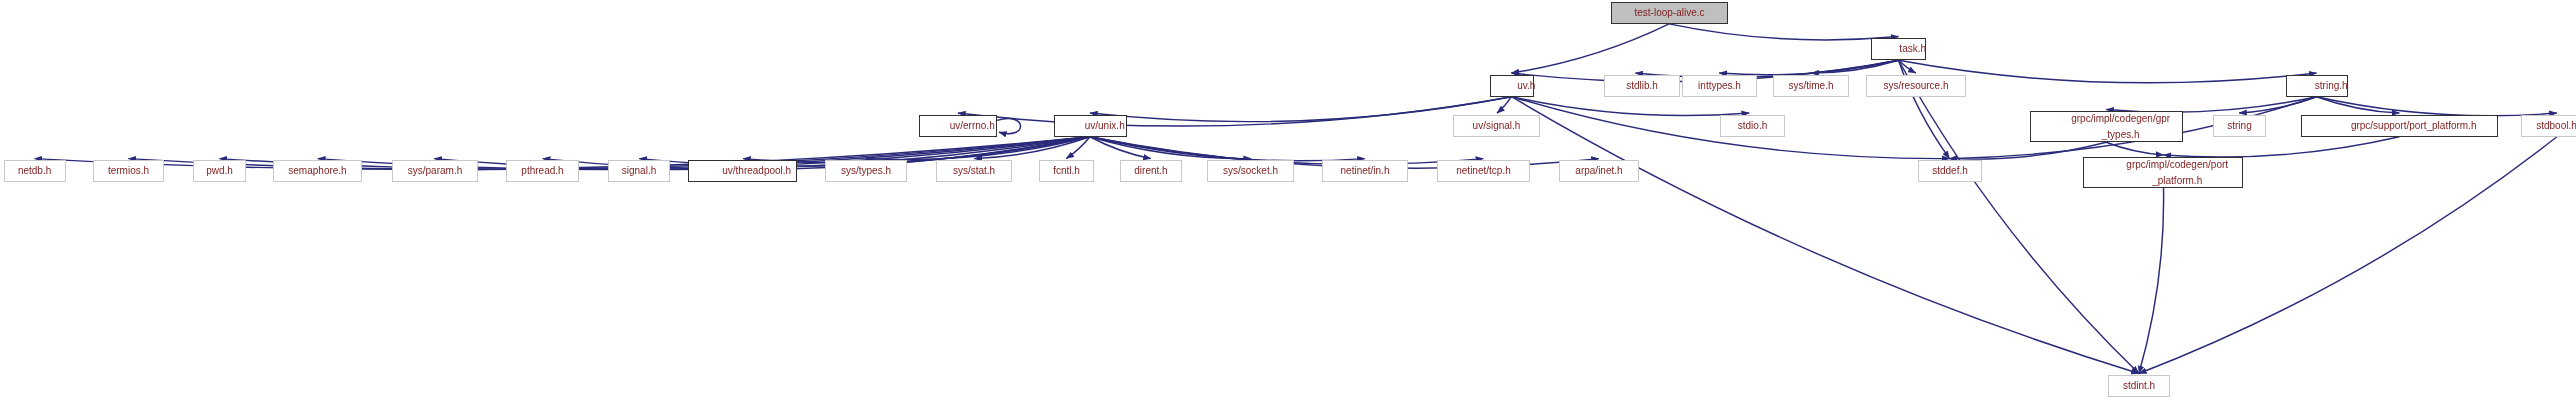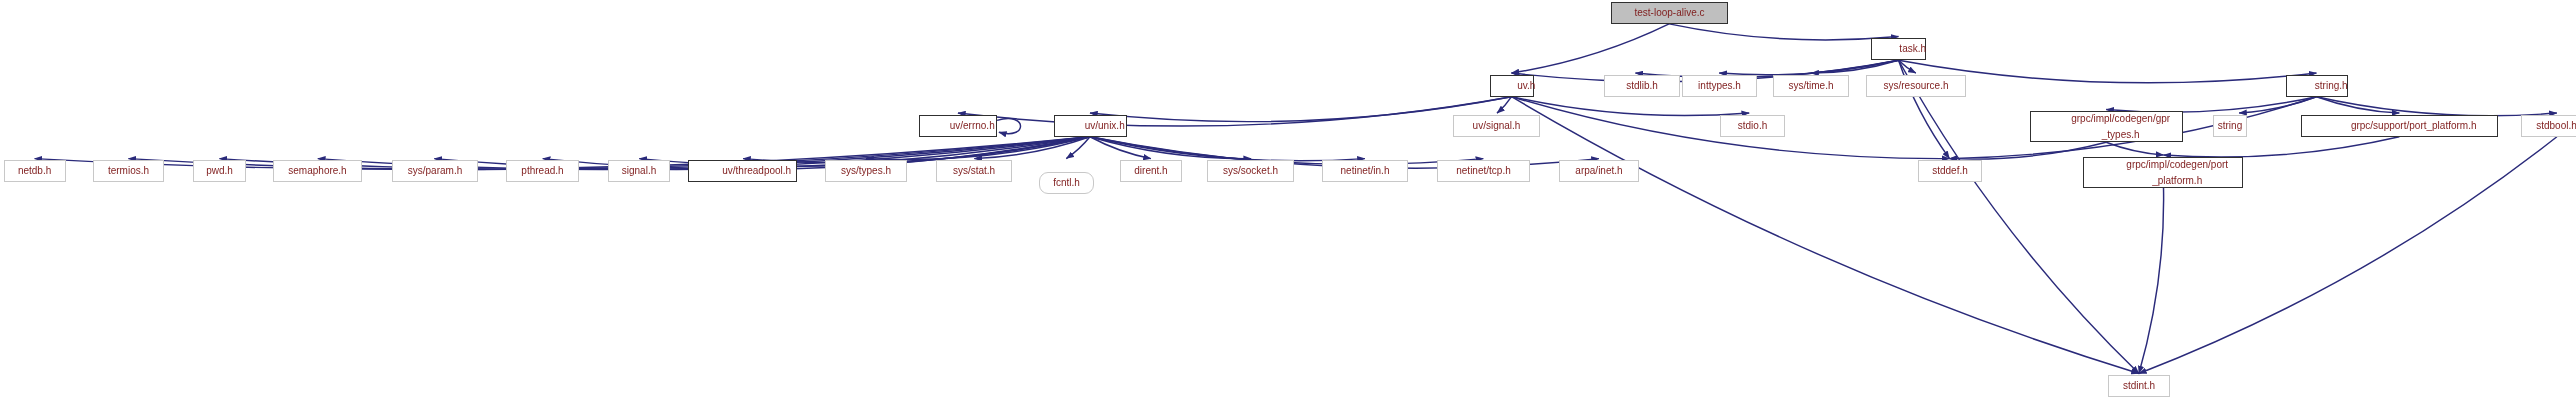--- a/index.html
+++ b/index.html
@@ -95,34 +95,34 @@
       <div class="node " style="left: 1682px; top: 75px; width: 75px; height: 22px;">inttypes.h</div>
       <div class="node " style="left: 1773px; top: 75px; width: 76px; height: 22px;">sys/time.h</div>
       <div class="node " style="left: 1866px; top: 75px; width: 100px; height: 22px;">sys/resource.h</div>
       <div class="node strong" style="left: 2286px; top: 75px; width: 62px; height: 22px;">string.h</div>
       <div class="node strong" style="left: 919px; top: 115px; width: 78px; height: 22px;">uv/errno.h</div>
       <div class="node strong" style="left: 1054px; top: 115px; width: 73px; height: 22px;">uv/unix.h</div>
       <div class="node " style="left: 1453px; top: 115px; width: 87px; height: 22px;">uv/signal.h</div>
       <div class="node " style="left: 1720px; top: 115px; width: 65px; height: 22px;">stdio.h</div>
       <div class="node strong" style="left: 2030px; top: 111px; width: 153px; height: 31px;">grpc/impl/codegen/gpr
 _types.h</div>
-      <div class="node " style="left: 2213px; top: 115px; width: 34px; height: 22px;">string</div>
+      <div class="node " style="left: 2213px; top: 115px; width: 53px; height: 22px;">string</div>
       <div class="node strong" style="left: 2301px; top: 115px; width: 197px; height: 22px;">grpc/support/port_platform.h</div>
       <div class="node " style="left: 2521px; top: 115px; width: 71px; height: 22px;">stdbool.h</div>
       <div class="node " style="left: 3.6px; top: 160px; width: 62px; height: 22px;">netdb.h</div>
       <div class="node " style="left: 93px; top: 160px; width: 71px; height: 22px;">termios.h</div>
       <div class="node " style="left: 193px; top: 160px; width: 53px; height: 22px;">pwd.h</div>
       <div class="node " style="left: 273px; top: 160px; width: 89px; height: 22px;">semaphore.h</div>
       <div class="node " style="left: 392px; top: 160px; width: 86px; height: 22px;">sys/param.h</div>
       <div class="node " style="left: 506px; top: 160px; width: 73px; height: 22px;">pthread.h</div>
       <div class="node " style="left: 608px; top: 160px; width: 62px; height: 22px;">signal.h</div>
       <div class="node strong" style="left: 688px; top: 160px; width: 109px; height: 22px;">uv/threadpool.h</div>
       <div class="node " style="left: 825px; top: 160px; width: 82px; height: 22px;">sys/types.h</div>
       <div class="node " style="left: 936px; top: 160px; width: 76px; height: 22px;">sys/stat.h</div>
-      <div class="node " style="left: 1039px; top: 172px; width: 55px; height: 22px; border-radius: 9px;">fcntl.h</div>
+      <div class="node " style="left: 1039px; top: 160px; width: 55px; height: 22px;">fcntl.h</div>
       <div class="node " style="left: 1120px; top: 160px; width: 62px; height: 22px;">dirent.h</div>
       <div class="node " style="left: 1207px; top: 160px; width: 87px; height: 22px;">sys/socket.h</div>
       <div class="node " style="left: 1322px; top: 160px; width: 86px; height: 22px;">netinet/in.h</div>
       <div class="node " style="left: 1437px; top: 160px; width: 93px; height: 22px;">netinet/tcp.h</div>
       <div class="node " style="left: 1559px; top: 160px; width: 80px; height: 22px;">arpa/inet.h</div>
       <div class="node " style="left: 1918px; top: 160px; width: 64px; height: 22px;">stddef.h</div>
       <div class="node strong" style="left: 2083px; top: 157px; width: 160px; height: 31px;">grpc/impl/codegen/port
 _platform.h</div>
       <div class="node " style="left: 2108px; top: 375px; width: 62px; height: 22px;">stdint.h</div>
     </div>

